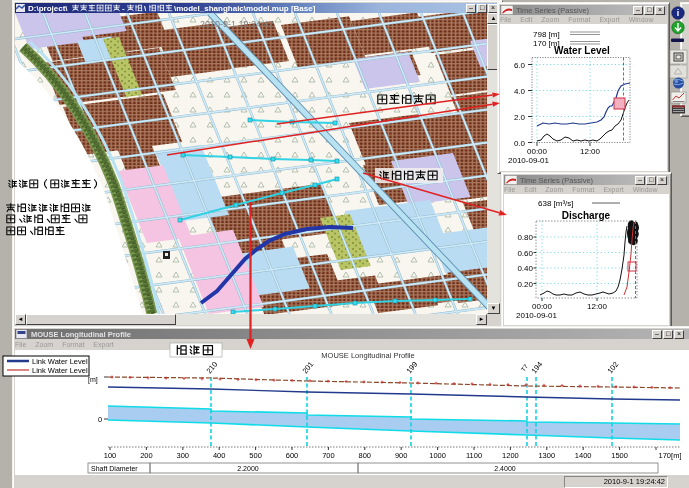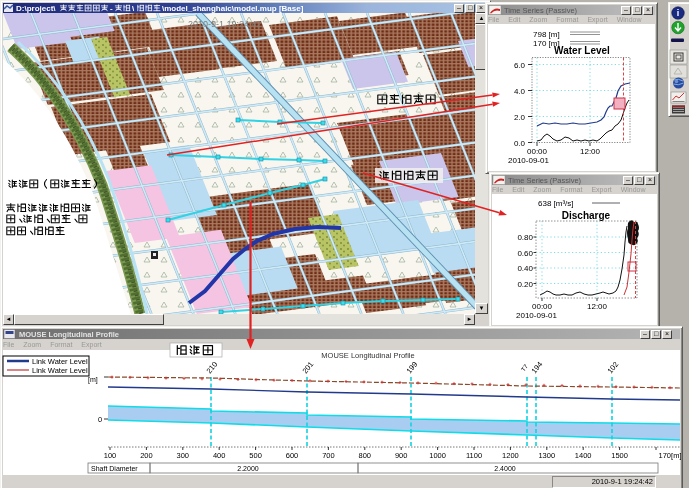--- a/index.html
+++ b/index.html
@@ -1,15 +1,15 @@
 <!DOCTYPE html>
 <html><head><meta charset="utf-8"><style>
 html,body{margin:0;padding:0;}
 body{width:689px;height:488px;position:relative;background:#b5b2ab;font-family:"Liberation Sans",sans-serif;overflow:hidden;}
-.win{position:absolute;background:#d6d3ce;border-top:1px solid #f2f1ee;border-left:1px solid #f2f1ee;border-right:1px solid #5a5a58;border-bottom:1px solid #5a5a58;box-shadow:inset 1px 1px 0 #fff, inset -1px -1px 0 #8a8884;}
+.win{position:absolute;background:#d6d3ce;border-top:1px solid #f2f1ee;border-left:1px solid #f2f1ee;border-right:1px solid #5a5a58;border-bottom:1px solid #5a5a58;box-shadow:inset 1px 1px 0 #fff, inset -1px -1px 0 #8a8884;margin-left:12px;}
 .tbar{position:absolute;left:2px;right:2px;top:2px;height:10px;overflow:hidden;}
 .btns{position:absolute;top:1px;display:flex;gap:1px;}
 .b{width:10px;height:9px;background:#d6d3ce;border:1px solid;border-color:#fff #404040 #404040 #fff;font-size:7px;line-height:6px;text-align:center;color:#000;box-sizing:border-box;font-family:"Liberation Sans",sans-serif;}
 .menu{position:absolute;left:2px;right:2px;font-size:7px;color:#9a9896;letter-spacing:0;}
 .menu span{margin-right:9px;}
 svg{display:block}
 </style></head><body>
 
 <div class="win" style="left:0;top:0;width:489px;height:326px;">
     <div class="tbar" style="background:linear-gradient(90deg,#1e2a78 0%,#2e3f92 35%,#5c7ab8 55%,#9ab4dc 75%,#a8c4e4 100%);">

